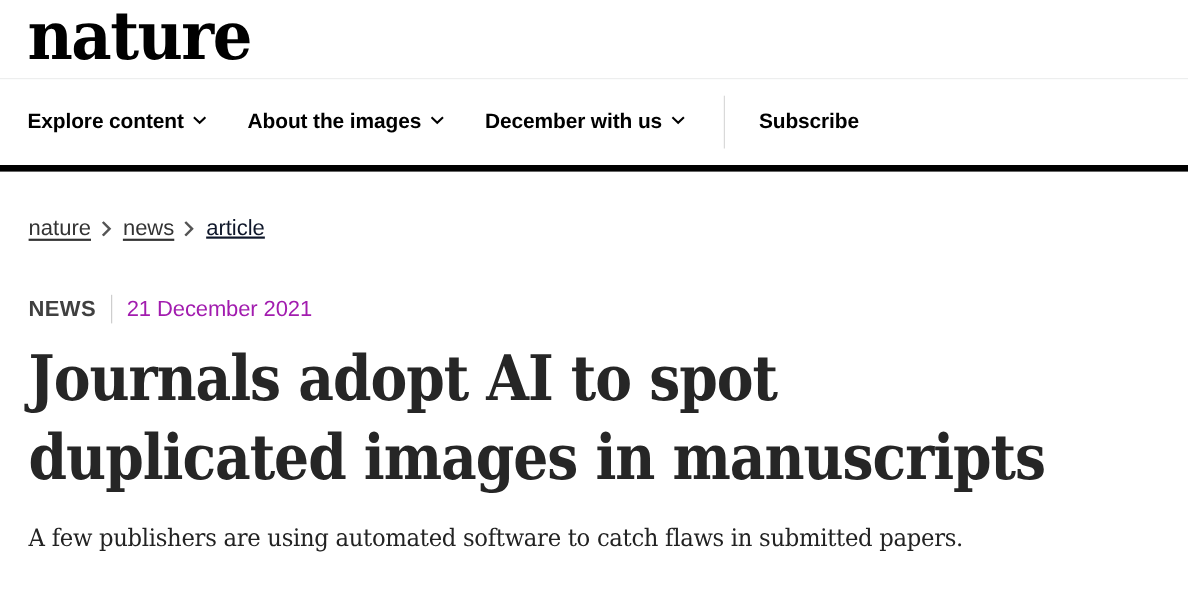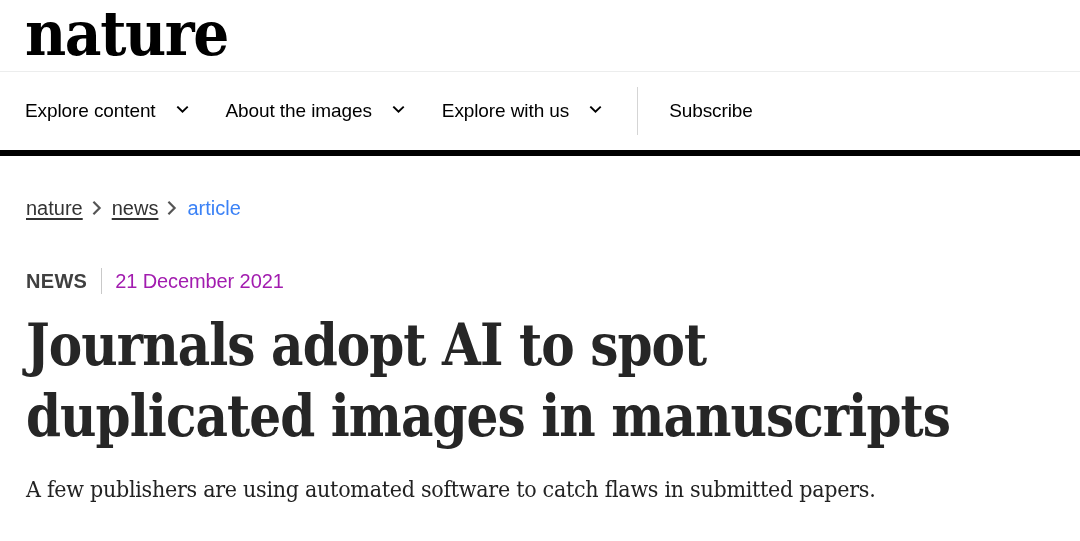--- a/index.html
+++ b/index.html
@@ -42,23 +42,23 @@
     position: relative;
     height: 78px;
     display: flex;
     align-items: center;
     padding-left: 25px;
     box-sizing: border-box;
   }
   .nav-item {
     display: flex;
     align-items: center;
-    gap: 20px;
+    gap: 8px;
     font-size: 19px;
-    font-weight: 400;
+    font-weight: 700;
     color: #000000;
     letter-spacing: -0.1px;
     margin-right: 37px;
     white-space: nowrap;
     cursor: pointer;
   }
   .nav-item .label { display: inline-block; }
   .chev {
     display: inline-block;
     width: 13px;
@@ -91,21 +91,21 @@
     margin-top: 29px;
     font-size: 20px;
     color: #3c3c3c;
   }
   .crumb-link {
     color: #333333;
     text-decoration: underline;
     text-underline-offset: 3px;
     cursor: pointer;
   }
-  .crumb-current { color: #3b82f6; }
+  .crumb-current { color: #0f172a; text-decoration: underline; }
   .crumb-sep {
     margin: 0 9px;
     display: inline-flex;
     align-items: center;
     color: #555555;
   }
   .crumb-sep svg { display: block; }
 
   
   .article {
@@ -182,21 +182,21 @@
   <div class="nav-item">
     <span class="label">About the images</span>
     <span class="chev">
       <svg width="13" height="13" viewBox="0 0 16 16" aria-hidden="true">
         <path d="M2.4 5.2 L8 10.6 L13.6 5.2" fill="none" stroke="#000000" stroke-width="2.3" stroke-linecap="square"></path>
       </svg>
     </span>
   </div>
 
   <div class="nav-item">
-    <span class="label">Explore with us</span>
+    <span class="label">December with us</span>
     <span class="chev">
       <svg width="13" height="13" viewBox="0 0 16 16" aria-hidden="true">
         <path d="M2.4 5.2 L8 10.6 L13.6 5.2" fill="none" stroke="#000000" stroke-width="2.3" stroke-linecap="square"></path>
       </svg>
     </span>
   </div>
 
   <div class="nav-divider"></div>
 
   <div class="nav-item plain">

